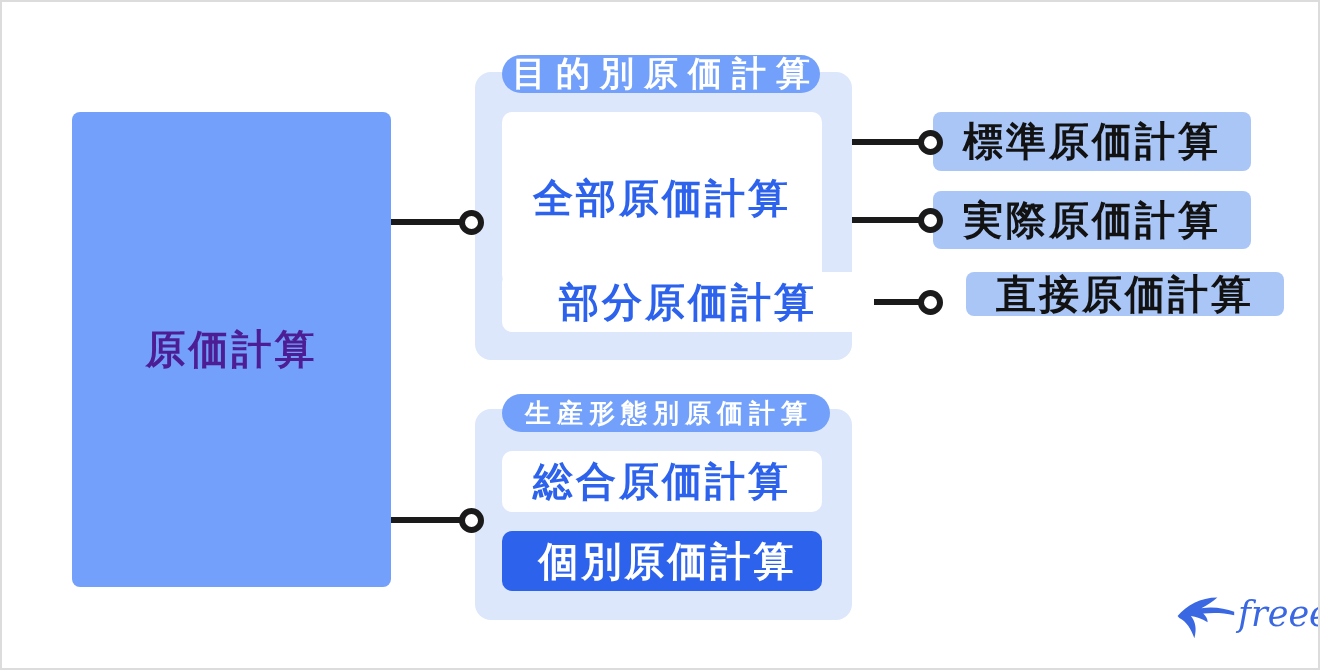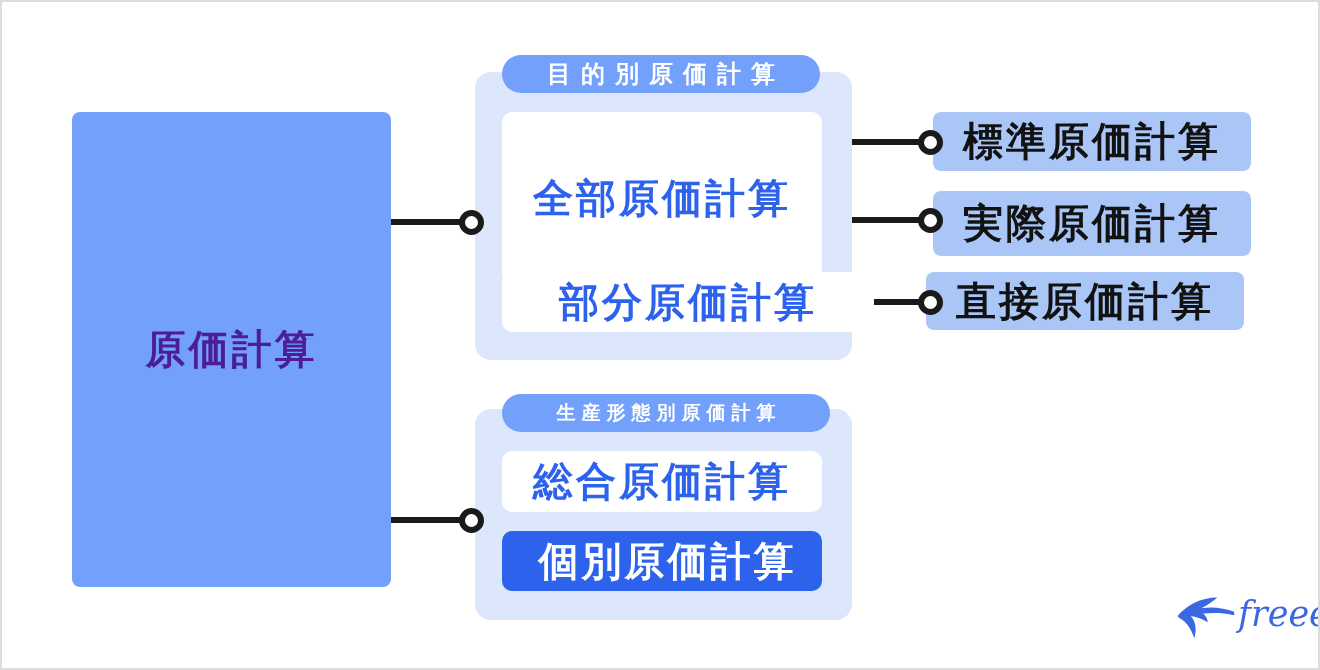--- a/index.html
+++ b/index.html
@@ -28,40 +28,40 @@
     position: absolute; background: #DCE7FC; border-radius: 16px;
   }
   .group1 { left: 473px; top: 70px;  width: 377px; height: 288px; }
   .group2 { left: 473px; top: 407px; width: 377px; height: 211px; }
   .pill {
     position: absolute;
     background: #72A0FA; border-radius: 20px;
     display: flex; align-items: center; justify-content: center;
     color: #ffffff; font-weight: 700;
   }
-  .pill1 { left: 500px; top: 53px;  width: 318px; height: 38px; font-size: 24px; letter-spacing: 10px; }
-  .pill2 { left: 500px; top: 392px; width: 328px; height: 38px; font-size: 19px; letter-spacing: 6px; }
+  .pill1 { left: 500px; top: 53px;  width: 318px; height: 38px; font-size: 34px; letter-spacing: 10px; }
+  .pill2 { left: 500px; top: 392px; width: 328px; height: 38px; font-size: 26px; letter-spacing: 6px; }
   .pill span { margin-right: -10px; }
   .pill2 span { margin-right: -6px; }
   .node {
     position: absolute;
     display: flex; align-items: center; justify-content: center;
     border-radius: 10px;
     font-size: 40px; font-weight: 700; letter-spacing: 3px;
   }
   .node.white { background: #ffffff; color: #2D63EC; }
   .node.solid { background: #2D63EC; color: #ffffff; padding-left: 11px; }
   .node.leaf  { background: #A9C6F7; color: #121212; border-radius: 8px; text-align: right; }
   .n-zenbu  { left: 500px; top: 110px; width: 320px; height: 173px; }
   .n-bubun  { left: 500px; top: 270px; width: 372px; height: 60px; }
   .n-sougou { left: 500px; top: 449px; width: 320px; height: 61px; }
   .n-kobetsu{ left: 500px; top: 529px; width: 320px; height: 60px; }
   .n-hyojun { left: 931px; top: 110px; width: 318px; height: 59px; }
-  .n-jissai { left: 931px; top: 189px; width: 318px; height: 65px; font-family: Liberation Serif, serif; }
-  .n-chokusetsu { left: 924px; top: 270px; width: 318px; height: 58px; }
+  .n-jissai { left: 931px; top: 189px; width: 318px; height: 58px; font-family: Liberation Serif, serif; }
+  .n-chokusetsu { left: 964px; top: 270px; width: 318px; height: 44px; }
   
   .line {
     position: absolute; height: 6px; background: #1A1A1A;
   }
   .line-a { left: 389px; top: 217px; width: 80px; }
   .line-b { left: 389px; top: 515px; width: 80px; }
   .line-c { left: 820px; top: 137px; width: 108px; }
   .line-d { left: 820px; top: 215px; width: 108px; }
   .line-e { left: 820px; top: 297px; width: 108px; }
   .dot {

